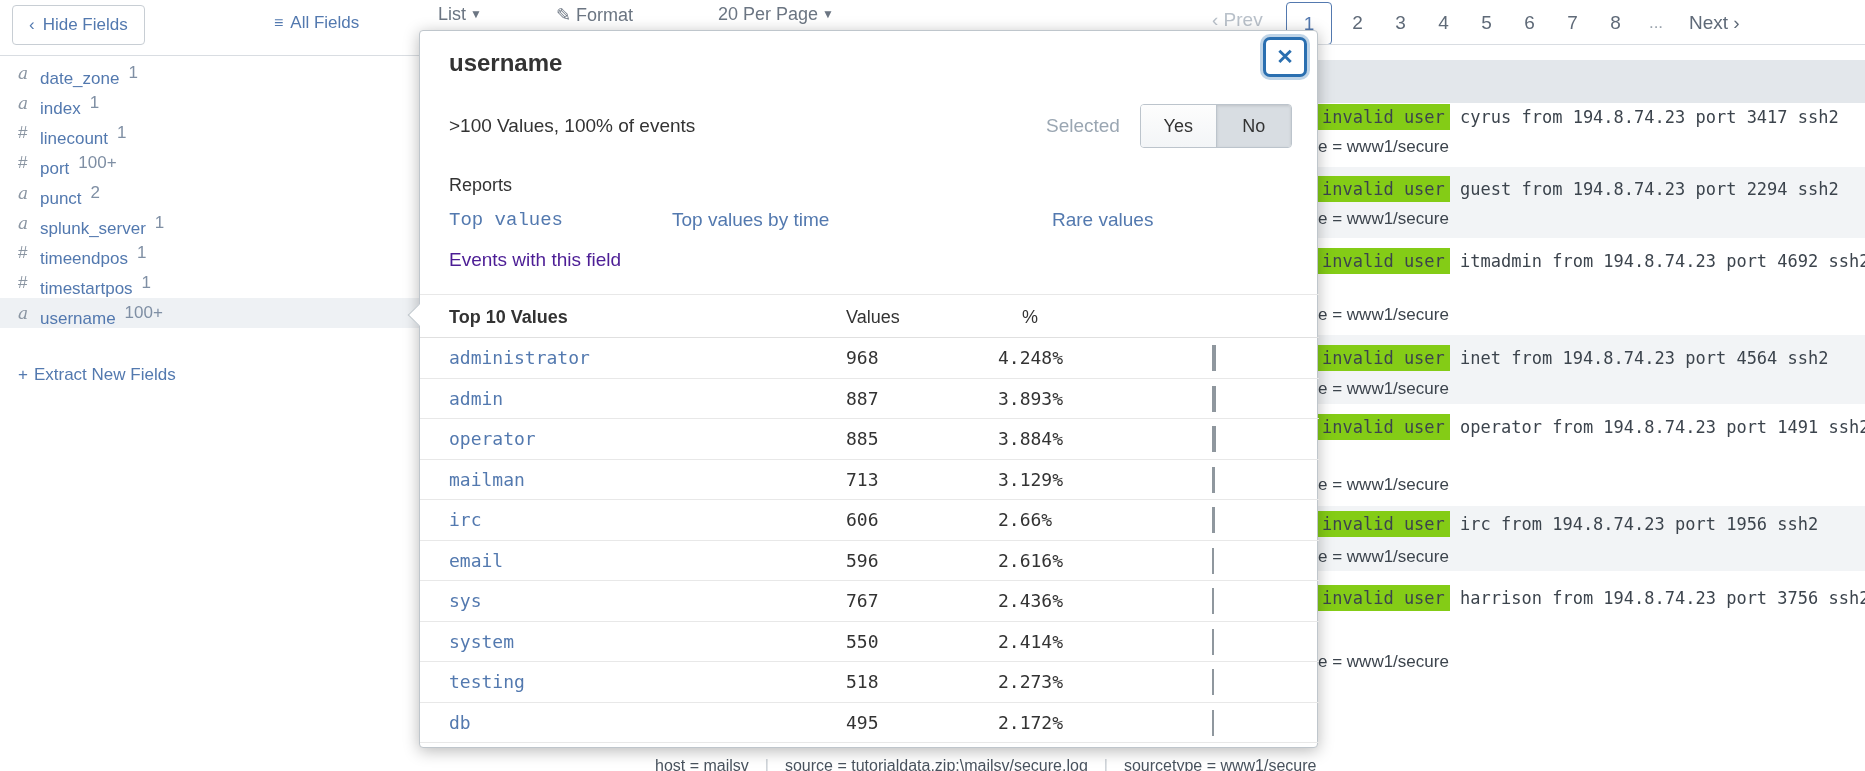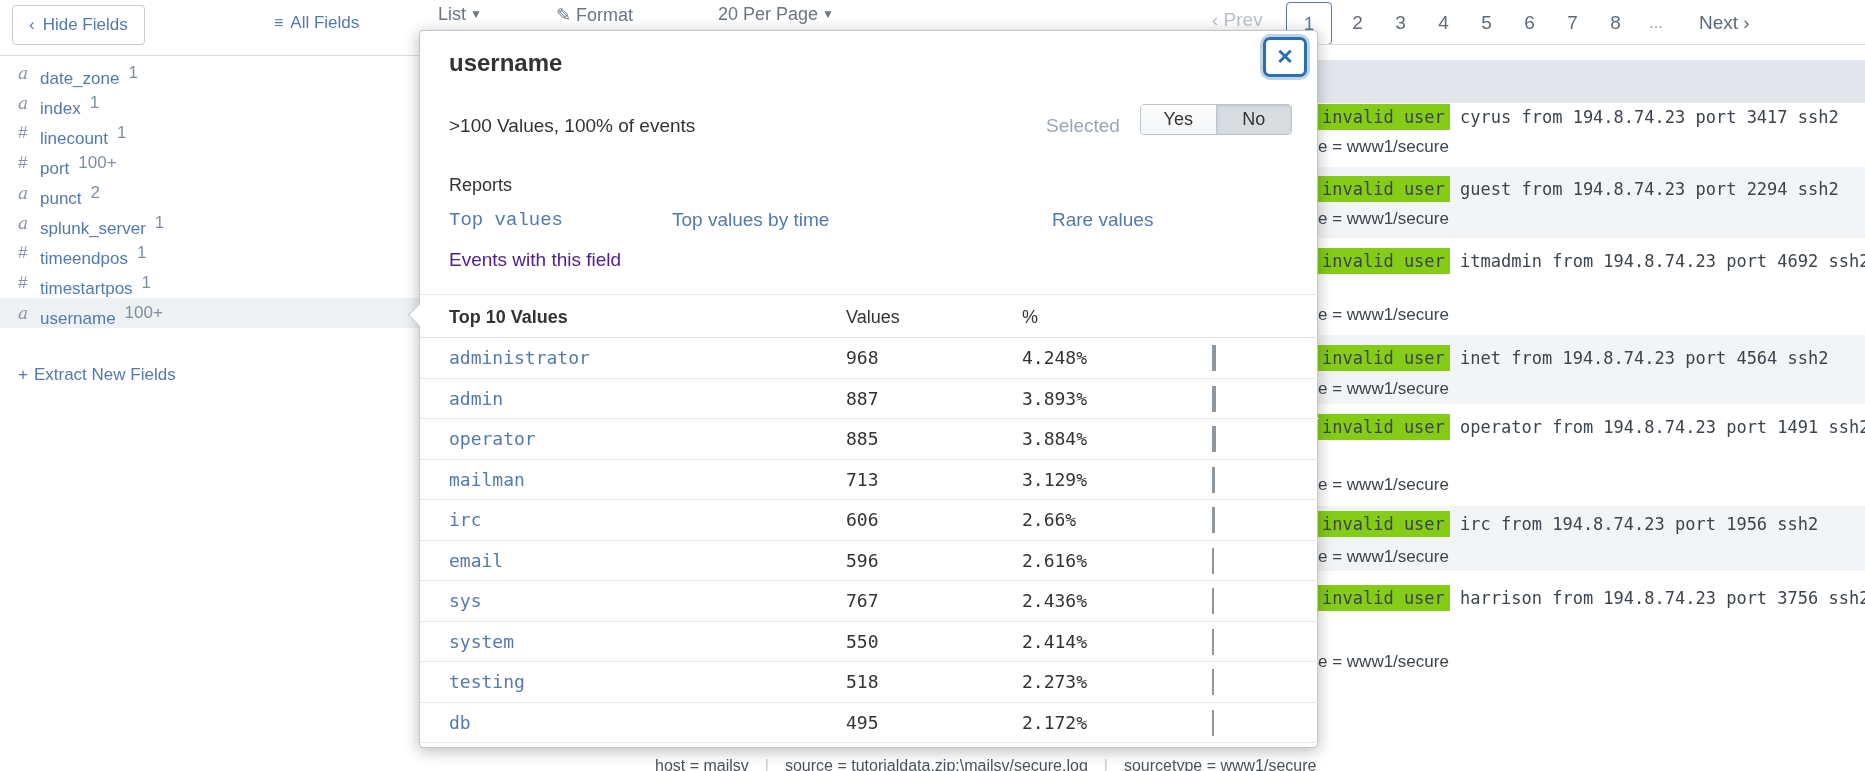--- a/index.html
+++ b/index.html
@@ -13,21 +13,21 @@
   .events-top-border { position:absolute; left:422px; top:44px; width:1443px; height:1px; background:#d9dde2; }
   .header-band { position:absolute; left:422px; top:60px; width:1443px; height:43px; background:#e3e7eb; }
 
   .pag-prev { position:absolute; left:1212px; top:9px; font-size:19px; color:#b9c1ca; }
   .pag-current { position:absolute; left:1286px; top:2px; width:46px; height:43px; border:1px solid #5379af;
                  border-radius:4px; background:#fff; color:#5379af; font-size:19px; display:flex;
                  align-items:center; justify-content:center; }
   .pages { position:absolute; left:1336px; top:0; height:45px; display:flex; align-items:center; }
   .page-num { width:43px; text-align:center; font-size:19px; color:#5f6a78; cursor:pointer; }
   .page-ellipsis { width:38px; text-align:center; font-size:17px; color:#9aa3ad; }
-  .pag-next { margin-left:24px; font-size:19px; color:#5f6a78; white-space:nowrap; cursor:pointer; }
+  .pag-next { margin-left:14px; font-size:19px; color:#5f6a78; white-space:nowrap; cursor:pointer; }
 
   #events { position:absolute; left:422px; top:103px; width:1443px; height:668px; overflow:hidden; }
   .event-block { position:absolute; left:0; width:100%; }
   .event-block.shaded { background:#f2f4f6; }
   .ev-line1 { position:absolute; left:894px; white-space:nowrap; font-family:"DejaVu Sans Mono",monospace;
               font-size:17px; color:#3c444d; }
   .ev-highlight { background:#84cc16; padding:3px 5px 3px 6px; }
   .ev-meta { position:absolute; left:896px; white-space:nowrap; font-size:17px; color:#3c444d; }
 
   .footer-line { position:absolute; left:655px; top:757px; display:flex; gap:16px; font-size:16px;
@@ -58,42 +58,42 @@
              border:1px solid #bfc6cc; border-radius:4px; box-shadow:0 3px 16px rgba(0,0,0,0.28); }
   .pop-arrow { position:absolute; left:-9px; top:276px; width:16px; height:16px; background:#fff;
                border-left:1px solid #bfc6cc; border-bottom:1px solid #bfc6cc; transform:rotate(45deg); }
   .pop-title { position:absolute; left:29px; top:18px; font-size:24px; font-weight:bold; color:#333; }
   .pop-close { position:absolute; right:10px; top:6px; width:44px; height:40px; background:#fff;
                border:3px solid #2a6fb0; border-radius:7px; color:#2a6fb0; font-size:21px; font-weight:bold;
                display:flex; align-items:center; justify-content:center; cursor:pointer;
                box-shadow:0 0 0 3px rgba(42,111,176,0.30); }
   .pop-summary { position:absolute; left:29px; top:84px; font-size:19px; color:#333; }
   .selected-label { position:absolute; left:626px; top:84px; font-size:19px; color:#9aa6b2; }
-  .toggle { position:absolute; left:720px; top:73px; width:152px; height:31px; border:1px solid #bcc4cc;
+  .toggle { position:absolute; left:720px; top:73px; width:152px; height:44px; border:1px solid #bcc4cc;
             border-radius:4px; overflow:hidden; display:flex; }
   .toggle-opt { flex:1; display:flex; align-items:center; justify-content:center; font-size:18px;
                 color:#333; cursor:pointer; background:linear-gradient(#fdfdfd,#f3f5f7); }
   .toggle-opt.active { background:#d8dde2; box-shadow:inset 0 1px 3px rgba(0,0,0,0.12); }
   .toggle-opt + .toggle-opt { border-left:1px solid #bcc4cc; }
   .reports-heading { position:absolute; left:29px; top:144px; font-size:18px; font-weight:normal; color:#333; }
   .report-link { position:absolute; top:178px; font-size:19px; color:#5379af; cursor:pointer; }
   .events-field-link { position:absolute; left:29px; top:218px; font-size:19px; color:#4c1d95; cursor:pointer; }
 
   .tbl-header { position:absolute; left:0; top:263px; width:899px; height:44px;
                 border-top:1px solid #e8e8e8; border-bottom:1px solid #e0e0e0; }
   .tbl-header span { position:absolute; line-height:44px; }
   .th-values { left:29px; font-size:18px; font-weight:bold; color:#333; }
   .th-count { left:426px; font-size:18px; color:#333; }
   .th-pct { left:602px; font-size:18px; color:#333; }
   #value-rows { position:absolute; left:0; top:307px; width:899px; }
   .val-row { position:relative; height:40.5px; border-bottom:1px solid #e8e8e8; }
   .val-row span { position:absolute; line-height:40.5px; font-family:"DejaVu Sans Mono",monospace; font-size:18px; }
   .vr-value { left:29px; color:#5379af; cursor:pointer; }
   .vr-count { left:426px; color:#333; }
-  .vr-pct { left:602px; color:#333;text-align:center; }
+  .vr-pct { left:578px; color:#333;text-align:center; }
   .vr-bar { position:absolute; left:792px; top:7px; height:26px; background:#8f979e; }
 </style>
 </head>
 <body>
 
 <div class="screen">
 
   <span class="toolbar-item" style="left:438px;">
     <span>List</span><span class="caret">▼</span>
   </span>

